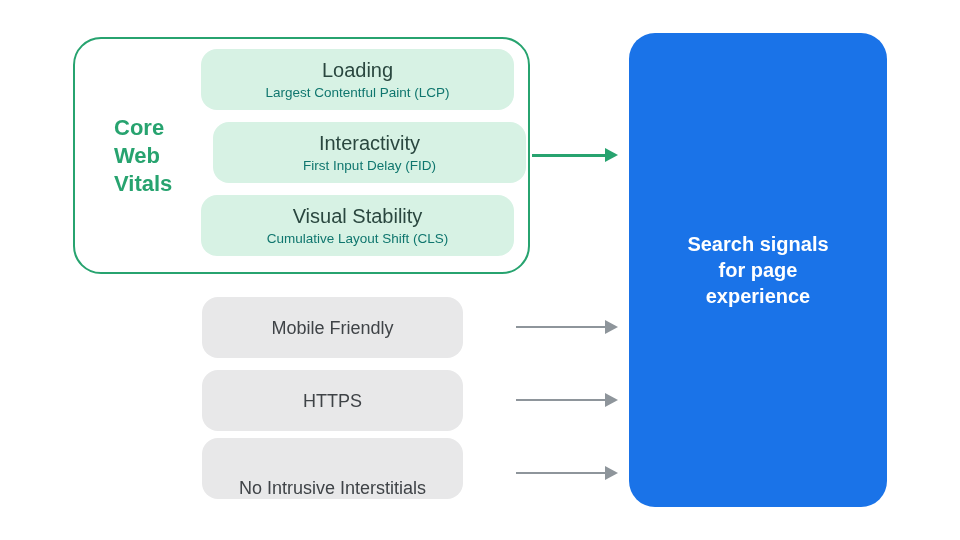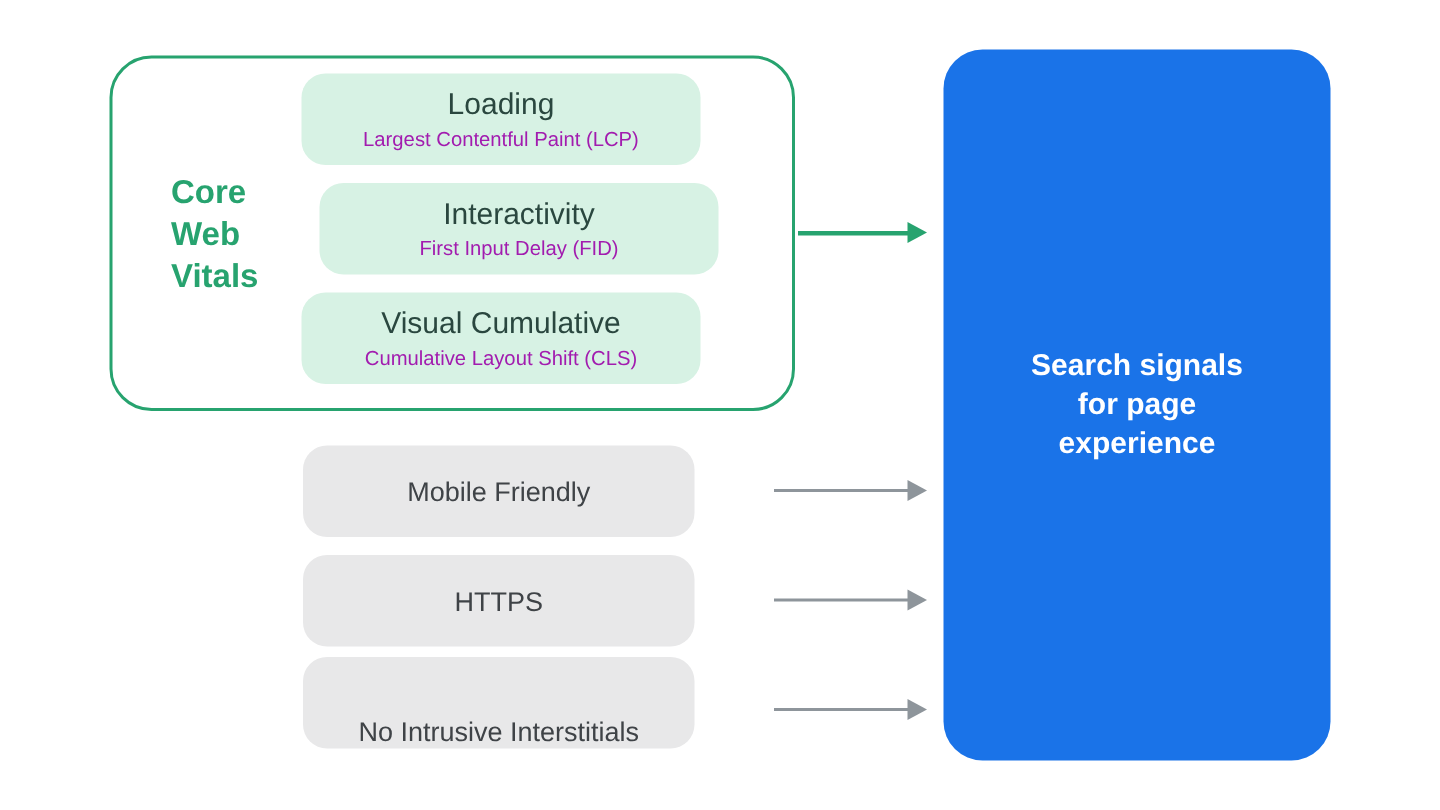--- a/index.html
+++ b/index.html
@@ -15,29 +15,29 @@
   }
   .cwv-label {
     position: absolute; left: 12px; top: 0; width: 128px; height: 100%;
     display: flex; align-items: center; justify-content: center;
   }
   .cwv-label span {
     display: block; width: 74px; text-align: left;
     color: #27A36F; font-size: 22px; font-weight: 700; line-height: 28px;
   }
   .mint-box {
-    position: absolute; left: 126px; width: 266px; height: 61px;
+    position: absolute; left: 126px; width: 313px; height: 61px;
     background: #D7F2E4; border-radius: 16px;
     display: flex; flex-direction: column; align-items: center; justify-content: center;
   }
   .mint-box.b1 { top: 10px; }
   .mint-box.b2 { top: 83px; margin-left: 12px; }
   .mint-box.b3 { top: 156px; }
   .mint-title { color: #2A473F; font-size: 20px; font-weight: 500; line-height: 24px; }
-  .mint-sub   { color: #a21caf; font-size: 13.5px; line-height: 17px; margin-top: 2px; }
+  .mint-sub   { color: #0f766e; font-size: 13.5px; line-height: 17px; margin-top: 2px; }
 
   
   .gray-box {
     position: absolute; left: 202px; width: 261px; height: 61px;
     background: #E8E8E9; border-radius: 16px;
     display: flex; align-items: center; justify-content: center;
     color: #3F4347; font-size: 18px; line-height: 22px;
   }
   .gray-box.g1 { top: 297px; }
   .gray-box.g2 { top: 370px; }
@@ -85,21 +85,21 @@
       <div class="mint-title">Loading</div>
       <div class="mint-sub">Largest Contentful Paint (LCP)</div>
     </div>
 
     <div class="mint-box b2">
       <div class="mint-title">Interactivity</div>
       <div class="mint-sub">First Input Delay (FID)</div>
     </div>
 
     <div class="mint-box b3">
-      <div class="mint-title">Visual Cumulative</div>
+      <div class="mint-title">Visual Stability</div>
       <div class="mint-sub">Cumulative Layout Shift (CLS)</div>
     </div>
   </div>
 
   <div class="arrow green">
     <div class="shaft"></div>
     <div class="head"></div>
   </div>
 
   <div class="gray-box g1">

